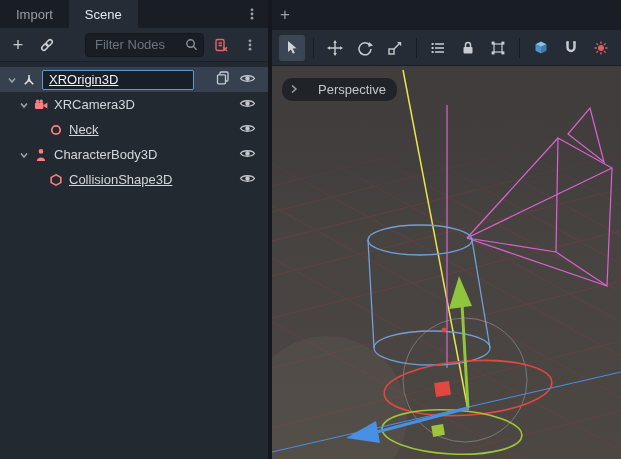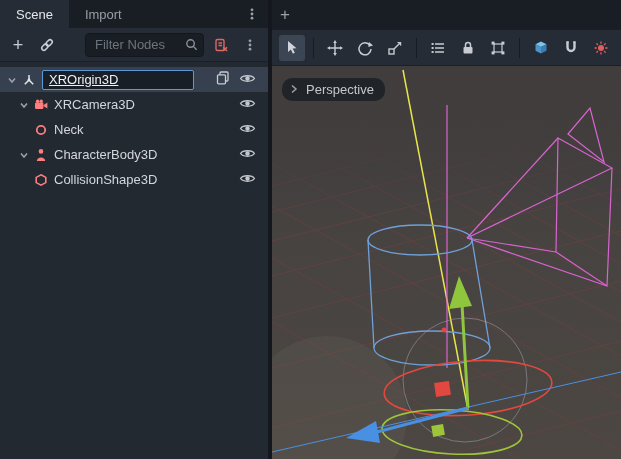--- a/index.html
+++ b/index.html
@@ -29,21 +29,21 @@
   .filter input::placeholder { color:#6e747e; }
   .mag { position:absolute; right:5px; top:4px; }
 
   .tree { flex:1; padding-top:5px; background:#232931; }
   .row { height:25px; display:flex; align-items:center; padding-right:12px; color:#d3d7dd; }
   .row.selected { background:#37404e; }
   .arrow { width:16px; flex:none; display:flex; justify-content:center; }
   .nicon { width:18px; flex:none; display:flex; justify-content:center; margin-right:4px; }
   .i1 { padding-left:4px; }
   .i2 { padding-left:16px; }
-  .i3 { padding-left:16px; }
+  .i3 { padding-left:31px;text-decoration:underline; }
   .rename { background:#191f27; border:1px solid #5b9bd5; border-radius:2px;
             padding:1px 6px 2px 6px; color:#eef1f5; width:152px;text-decoration:underline; }
   .trail { margin-left:auto; display:flex; align-items:center; gap:8px; }
 
   
   .right { flex:1; display:flex; flex-direction:column; background:#262c35;
            border-left:4px solid #14181e; min-width:0; }
   .r-tabbar { height:30px; background:#191e25; display:flex; align-items:stretch; flex:none; }
   .r-tab { display:flex; align-items:center; gap:7px; padding:0 10px; margin-left:3px;
            background:#262c35; color:#e4e7ec; }
@@ -55,35 +55,35 @@
                 padding:0 7px; border-bottom:1px solid #1b2027; flex:none; }
   .vtool { width:26px; height:26px; border-radius:3px; display:flex; align-items:center;
            justify-content:center; flex:none; }
   .vtool.active { background:#3b4554; }
   .vsep { width:1px; height:20px; background:#161b22; margin:0 4px; flex:none; }
 
   .viewport { position:relative; flex:1; overflow:hidden; }
   .viewport > svg { position:absolute; inset:0; display:block; }
   .persp { position:absolute; left:10px; top:12px; background:rgba(26,30,37,0.82);
            border-radius:10px; padding:4px 11px 4px 8px; color:#c4c8ce; display:flex;
-           align-items:center; gap:8px; }
+           align-items:center; gap:20px; }
 </style>
 </head>
 <body>
 
 <div class="app">
 
   <div class="left">
 
     <div class="l-tabbar">
+      <div class="l-tab">
+        <span>Import</span>
+      </div>
       <div class="l-tab active">
         <span>Scene</span>
-      </div>
-      <div class="l-tab">
-        <span>Import</span>
       </div>
       <span class="bar-menu">
         <svg width="14" height="14" viewBox="0 0 14 14" fill="#9aa0a8">
           <circle cx="7" cy="2.8" r="1.4"></circle>
             <circle cx="7" cy="7" r="1.4"></circle>
             <circle cx="7" cy="11.2" r="1.4"></circle>
         </svg>
       </span>
     </div>
 

